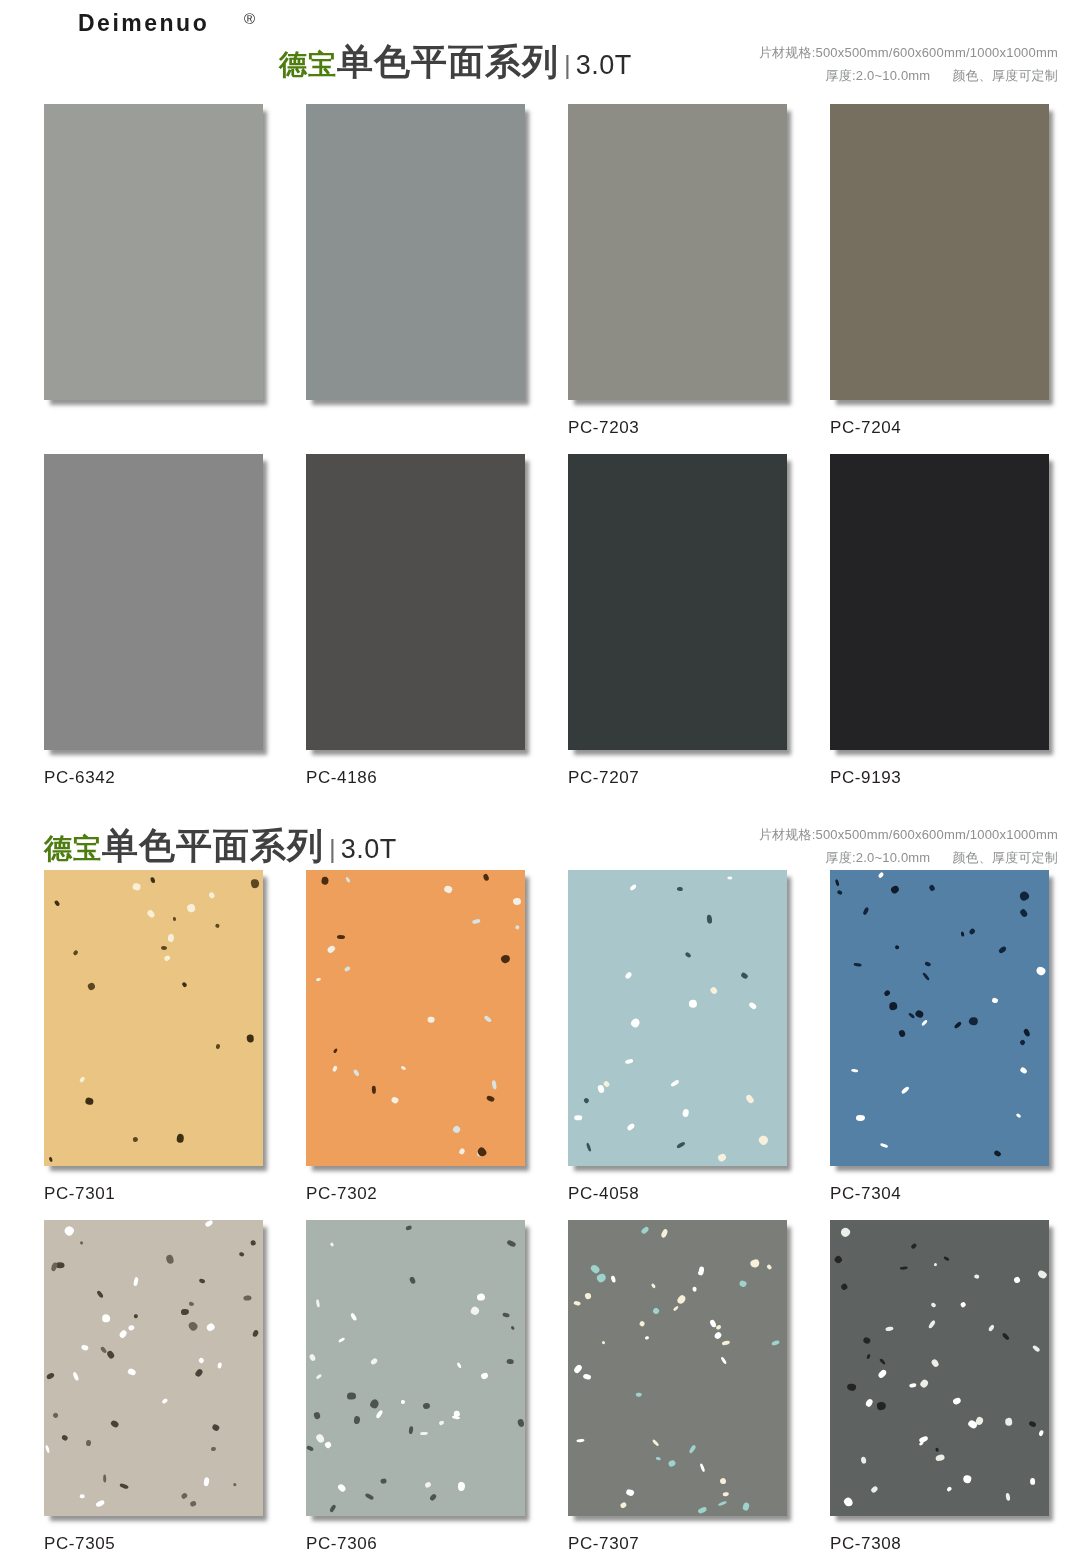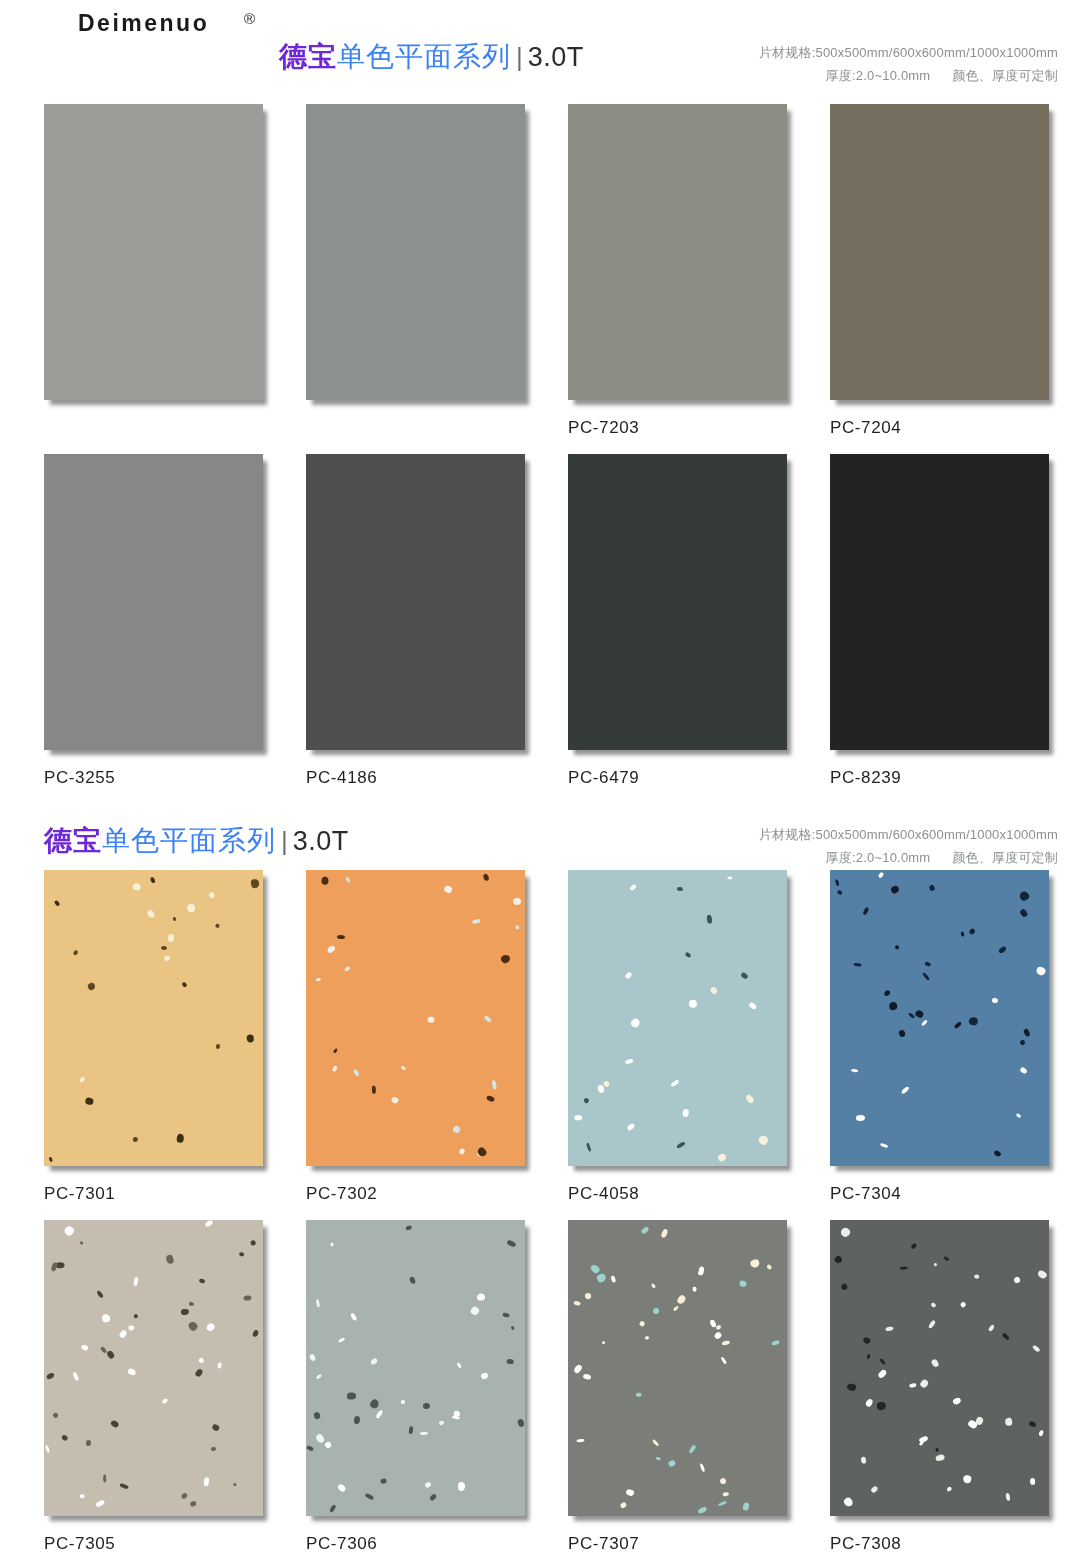--- a/index.html
+++ b/index.html
@@ -57,28 +57,28 @@
   .series-title {
     padding-top: 38px;
     margin-left: 30px;
     white-space: nowrap;
     flex: none;
   }
   .series-title .t-strong {
     font-family: "Liberation Sans", sans-serif;
     font-size: 28px;
     font-weight: 700;
-    color: #6d28d9;
+    color: #4d7c0f;
     letter-spacing: 1px;
   }
   .series-title .t-light {
     font-family: "Liberation Sans", sans-serif;
-    font-size: 28px;
-    font-weight: 400;
-    color: #3b82f6;
+    font-size: 36px;
+    font-weight: 700;
+    color: #404040;
     letter-spacing: 1px;
   }
   .series-title .t-sep {
     font-size: 26px;
     color: #6d6f6f;
     font-weight: 300;
     padding: 0 5px;
   }
   .series-title .t-thick {
     font-family: "Liberation Sans", sans-serif;
@@ -190,39 +190,39 @@
     <div class="cell">
       <div class="swatch-wrap">
         <div class="swatch" style="background: rgb(118, 110, 95);"></div>
       </div>
       <div class="code">PC-7204</div>
     </div>
     <div class="cell">
       <div class="swatch-wrap">
         <div class="swatch" style="background: rgb(135, 135, 135);"></div>
       </div>
-      <div class="code">PC-3255</div>
+      <div class="code">PC-6342</div>
     </div>
     <div class="cell">
       <div class="swatch-wrap">
         <div class="swatch" style="background: rgb(79, 78, 76);"></div>
       </div>
       <div class="code">PC-4186</div>
     </div>
     <div class="cell">
       <div class="swatch-wrap">
         <div class="swatch" style="background: rgb(53, 58, 58);"></div>
       </div>
-      <div class="code">PC-6479</div>
+      <div class="code">PC-7207</div>
     </div>
     <div class="cell">
       <div class="swatch-wrap">
         <div class="swatch" style="background: rgb(35, 35, 37);"></div>
       </div>
-      <div class="code">PC-8239</div>
+      <div class="code">PC-9193</div>
     </div>
   </div>
 
 <div class="section2-head">
   <div class="series-title">
     <span class="t-strong">德宝</span><span class="t-light">单色平面系列</span><span class="t-sep">|</span><span class="t-thick">3.0T</span>
   </div>
   <div class="spec-block">
     <div>片材规格:500x500mm/600x600mm/1000x1000mm</div>
     <div class="spec-line2">

